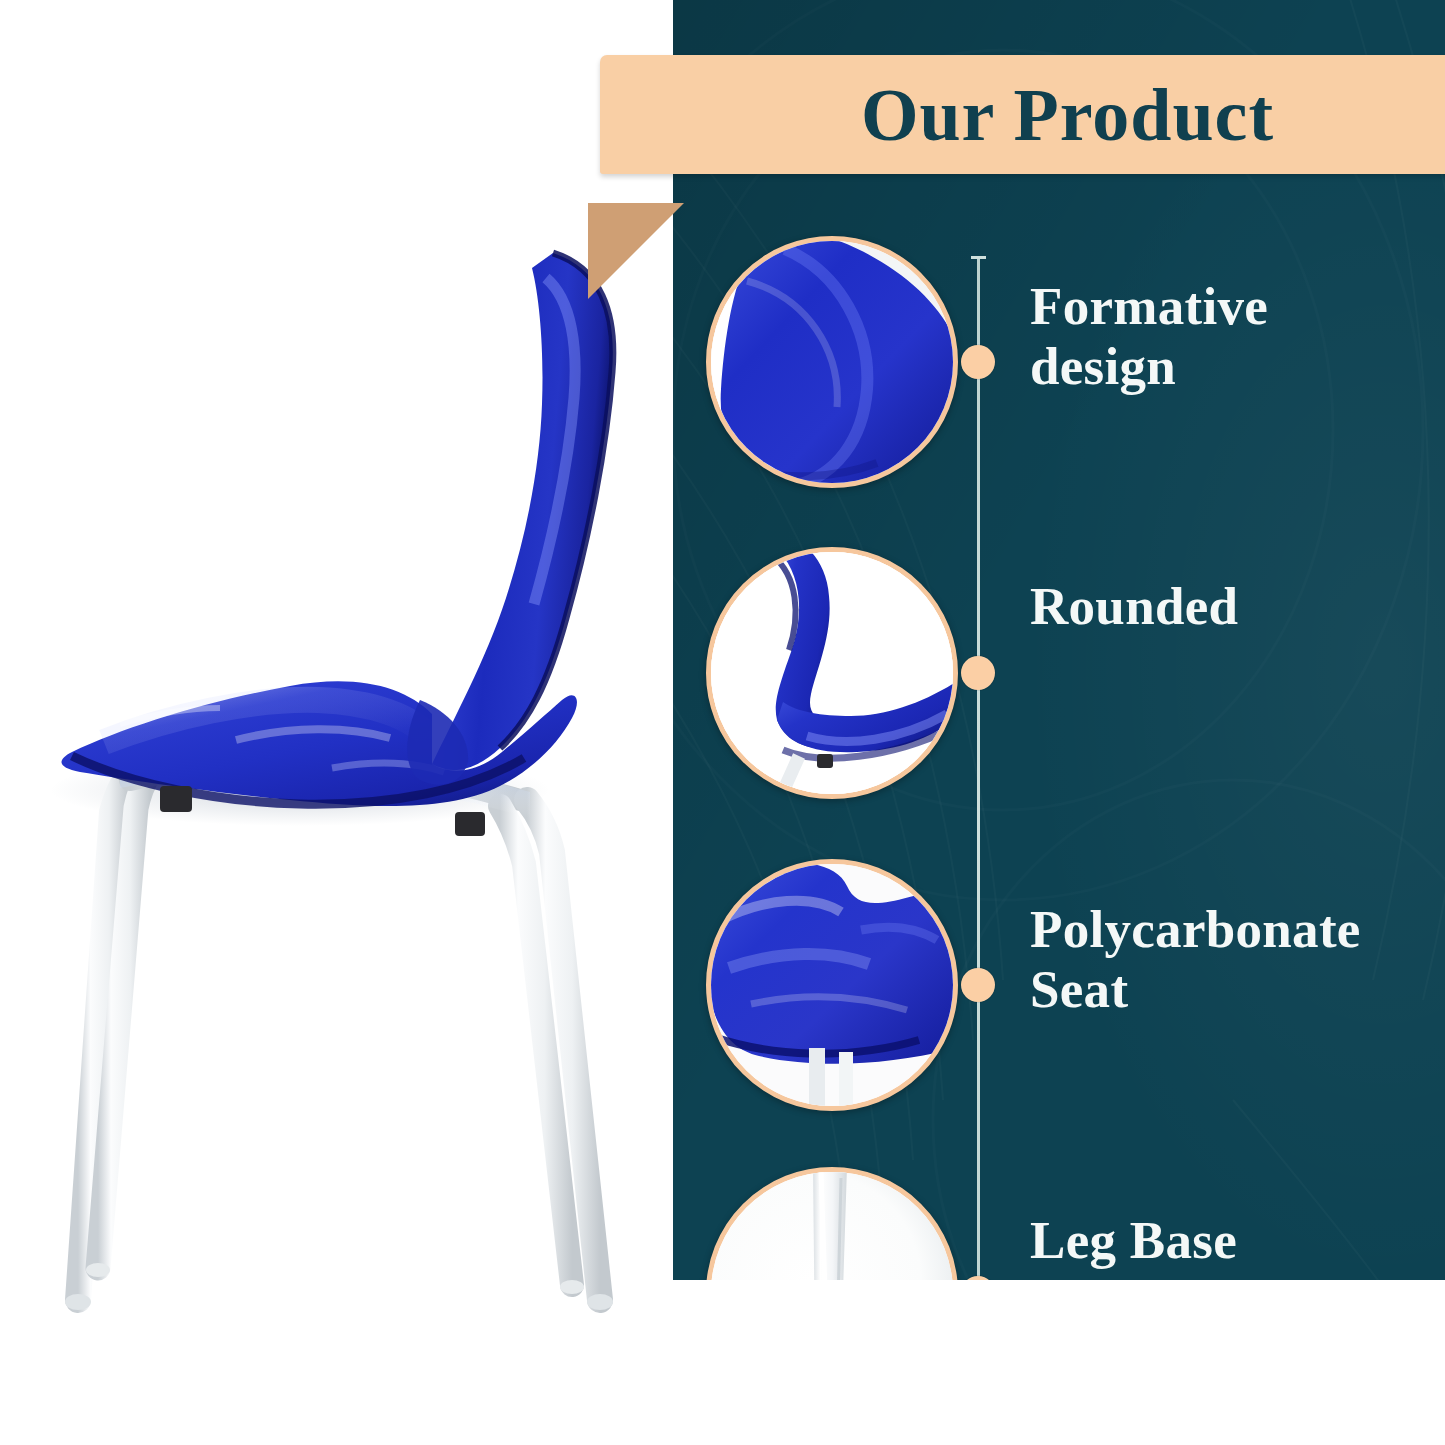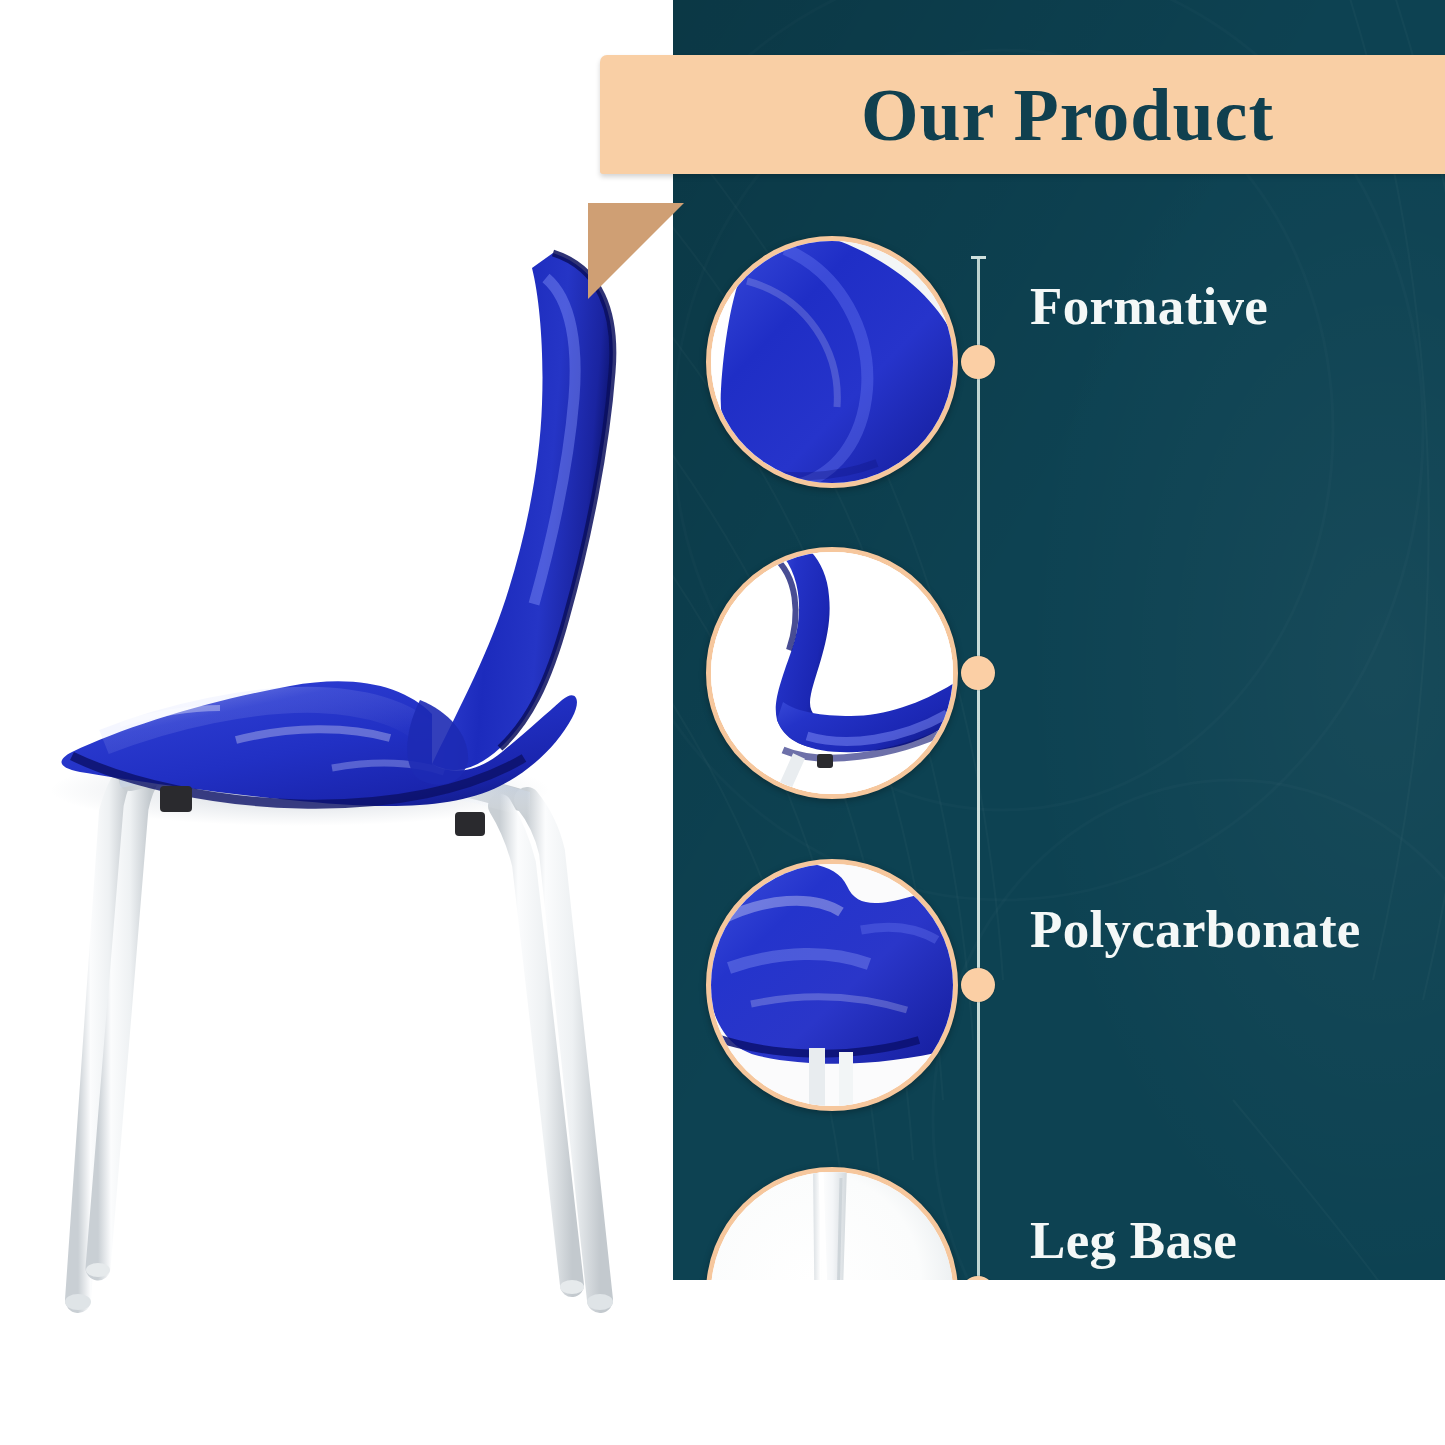--- a/index.html
+++ b/index.html
@@ -286,20 +286,21 @@
           <path d="M58 -16 C 150 -10 252 60 252 136 C 252 214 170 262 86 256
                    C 38 252 6 206 10 148 C 14 86 26 16 58 -16 Z" fill="url(#t1b)"></path>
           <path d="M74 8 C 130 32 160 92 156 148 C 152 200 124 234 86 244" stroke="#7f8eff" stroke-width="12" fill="none" opacity="0.30"></path>
           <path d="M36 40 C 96 56 130 110 126 166" stroke="#ffffff" stroke-width="7" fill="none" opacity="0.18"></path>
           <path d="M28 226 C 70 240 124 238 166 222" stroke="#0d1480" stroke-width="8" fill="none" opacity="0.35"></path>
         </svg>
       </div>
       <div class="dot" style="left:288px; top:-17px;"></div>
       <div class="flabel" style="left:357px; top:-85px;">
         <div>Formative</div>
+        <div>design</div>
       </div>
     </div>
 
     <div class="feature-row" style="top:673px;">
       <div class="thumb" style="left:33px; top:-126px;">
         <svg width="242" height="242" viewBox="0 0 242 242">
           <defs>
             <linearGradient id="t2b" x1="0" y1="0" x2="1" y2="0.7">
               <stop offset="0%" stop-color="#4356e0"></stop>
               <stop offset="35%" stop-color="#2433c8"></stop>
@@ -320,20 +321,21 @@
           <path d="M96 184 C 136 196 190 188 236 162" stroke="#8b99ff" stroke-width="9" fill="none" opacity="0.45"></path>
           <path d="M62 4 C 86 24 90 62 78 98" stroke="#0b1170" stroke-width="6" fill="none" opacity="0.75"></path>
           <path d="M72 198 C 110 214 180 206 242 176" stroke="#0b1170" stroke-width="7" fill="none" opacity="0.6"></path>
 
           <path d="M88 204 C 80 222 72 240 66 252" stroke="#e9edf0" stroke-width="13" fill="none"></path>
           <rect x="106" y="202" width="16" height="14" rx="3" fill="#2a2a2e"></rect>
         </svg>
       </div>
       <div class="dot" style="left:288px; top:-17px;"></div>
       <div class="flabel" style="left:357px; top:-96px;">
+        <div>Rounded</div>
       </div>
     </div>
 
     <div class="feature-row" style="top:985px;">
       <div class="thumb" style="left:33px; top:-126px;">
         <svg width="242" height="242" viewBox="0 0 242 242">
           <defs>
             <linearGradient id="t3b" x1="0" y1="0.1" x2="1" y2="0.9">
               <stop offset="0%" stop-color="#3a4cdb"></stop>
               <stop offset="28%" stop-color="#2434cc"></stop>
@@ -353,20 +355,21 @@
 
           <path d="M-6 170 C 58 194 140 196 208 176" stroke="#0a1070" stroke-width="8" fill="none" opacity="0.85"></path>
 
           <rect x="98" y="184" width="16" height="62" fill="#e8ecef"></rect>
           <rect x="128" y="188" width="14" height="58" fill="#f2f5f6"></rect>
         </svg>
       </div>
       <div class="dot" style="left:288px; top:-17px;"></div>
       <div class="flabel" style="left:357px; top:-85px;">
         <div>Polycarbonate</div>
+        <div>Seat</div>
       </div>
     </div>
 
     <div class="feature-row" style="top:1293px;">
       <div class="thumb" style="left:33px; top:-126px;">
         <svg width="242" height="242" viewBox="0 0 242 242">
           <defs>
             <linearGradient id="t4l" x1="0" y1="0" x2="1" y2="0">
               <stop offset="0%" stop-color="#dbe0e4"></stop>
               <stop offset="22%" stop-color="#ffffff"></stop>

